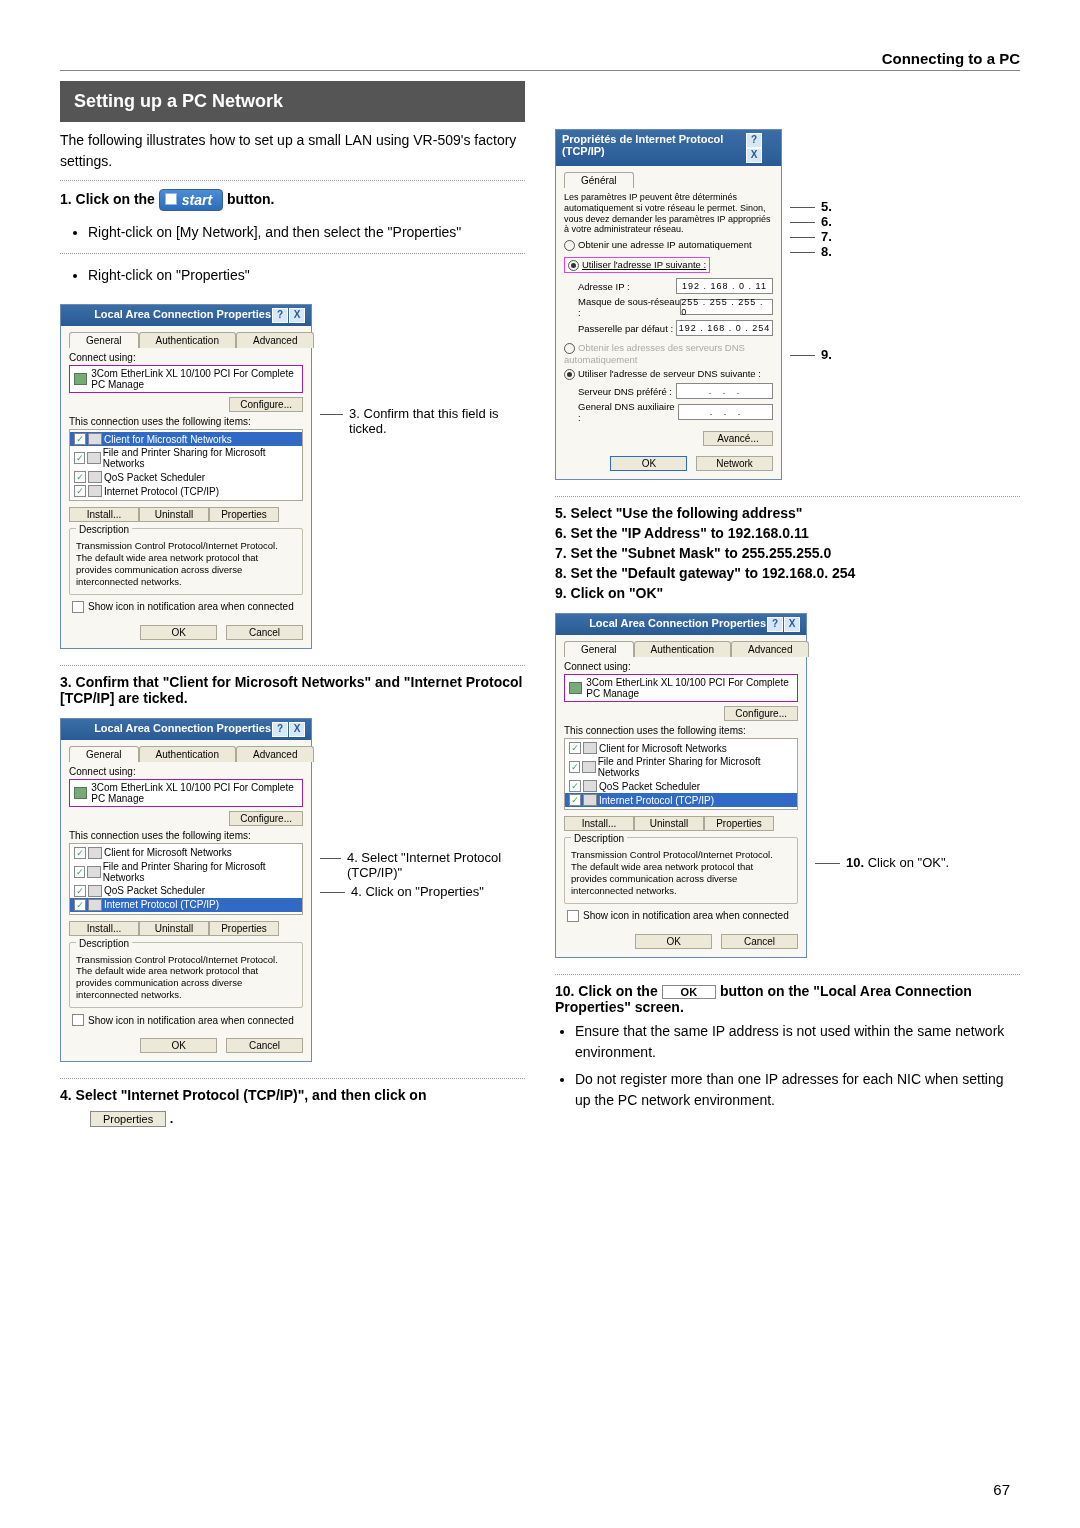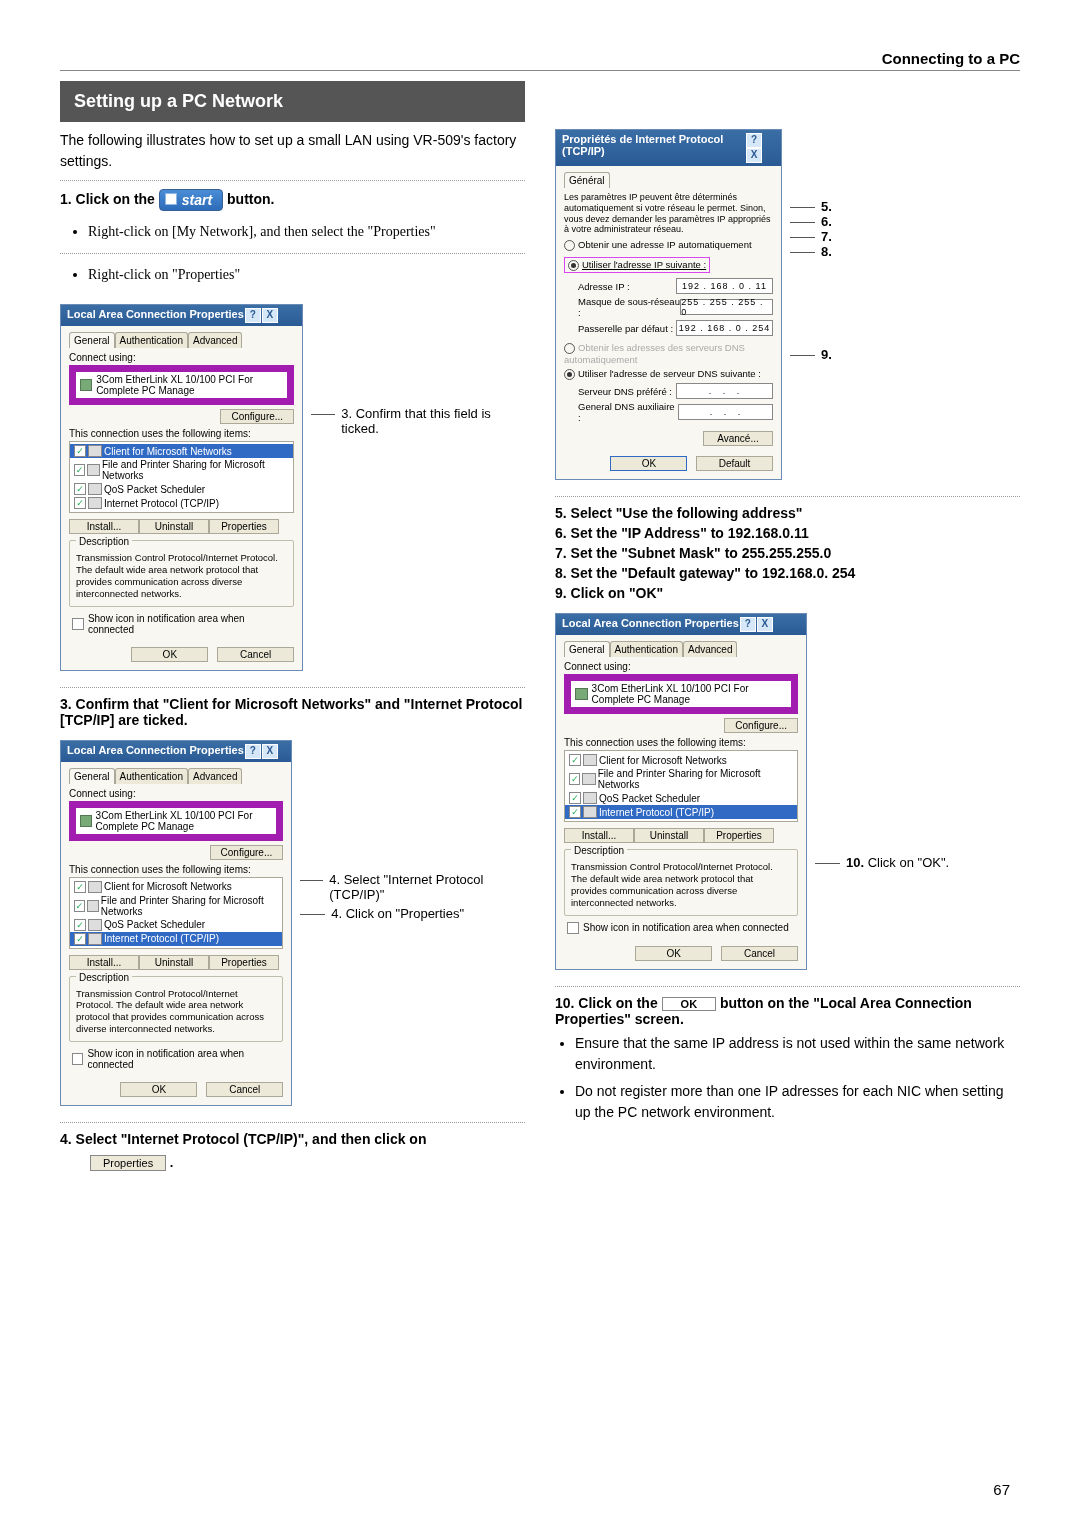--- a/index.html
+++ b/index.html
@@ -48,63 +48,63 @@
   .start-btn::before {
     content: "";
     position: absolute;
     left: 5px; top: 3px;
     width: 12px; height: 12px;
     background: #fff;
     border-radius: 2px;
     box-shadow: inset 0 0 0 1px #8bb6e6;
   }
   ul.sub { margin: 4px 0 8px 0; padding-left: 28px; font-size: 14px; }
-  ul.sub li { margin: 13px 0; list-style: disc; font-family: Liberation Serif, serif; }
+  ul.sub li { margin: 13px 0; list-style: disc; }
   ul.tips { margin: 4px 0 8px 0; padding-left: 20px; font-size: 14px; }
   ul.tips li { margin: 6px 0; list-style: disc; line-height: 1.5;}
 
   
   .dlg {
     border: 1px solid #6b8bb7;
     width: 250px;
     font-size: 10px;
     background: #ece9d8;
     margin: 8px 0;
   }
   .dlg-title {
     background: linear-gradient(#3a6ea5, #2a5a95);
     color: #fff;
     padding: 3px 6px;
     display: flex;
-    justify-content: flex-start;
+    justify-content: flex-end;
     font-weight: bold;
     font-size: 11px;
   }
   .dlg-title .icons span {
     display: inline-block;
     background: #d6e7f7;
     color: #2a5a95;
     width: 14px; height: 13px;
     text-align: center;
     font-size: 10px;
     border: 1px solid #fff;
     margin-left: 1px;
     line-height: 12px;
   }
   .dlg-body { padding: 6px 8px 8px 8px; background: #f8f7f2; }
   .tabs { display:flex; gap:0; font-size:10px; margin-bottom:4px;}
   .tab {
     border: 1px solid #aca899; border-bottom:none;
-    padding: 2px 4px; background: #f8f7f2;
+    padding: 2px 16px; background: #f8f7f2;
     border-top-left-radius:3px; border-top-right-radius:3px;
   }
   .tab.inactive { background:#ece9d8; }
   .lbl { font-size: 10px; margin: 4px 0 2px 0; }
   .field {
-    border: 7px solid #a21caf; background:#fff;
+    border: 1px solid #a21caf; background:#fff;
     padding: 2px 4px; font-size:10px; display:flex; align-items:center; gap:4px;
   }
   .field .nic-icon { width:14px; height:10px; background:#7a7; border:1px solid #575; }
   .btn {
     display:inline-block; border:1px solid #aca899;
     background:#ece9d8; padding:1px 10px; font-size:10px;
     min-width:48px; text-align:center;
   }
   .row-r { text-align:right; margin:4px 0;}
   .list-frame {
@@ -364,21 +364,21 @@
               <span>Serveur DNS préféré :</span>
               <span class="ip-field">.&nbsp;&nbsp;&nbsp;.&nbsp;&nbsp;&nbsp;.</span>
             </div>
         <div class="ip-row">
               <span>General DNS auxiliaire :</span>
               <span class="ip-field">.&nbsp;&nbsp;&nbsp;.&nbsp;&nbsp;&nbsp;.</span>
             </div>
         <div class="row-r" style="margin-top:8px;"><span class="btn">Avancé...</span></div>
         <div class="dlg-foot">
           <span class="btn" style="border:1px solid #316ac5;">OK</span>
-          <span class="btn">Default</span>
+          <span class="btn">Network</span>
         </div>
       </div>
     </div>
     <div class="ip-callouts">
       <div style="height:74px;"></div>
       <div class="side-note">
             <div class="line"></div>
             <span class="bold">5.</span>
           </div>
       <div class="side-note">

